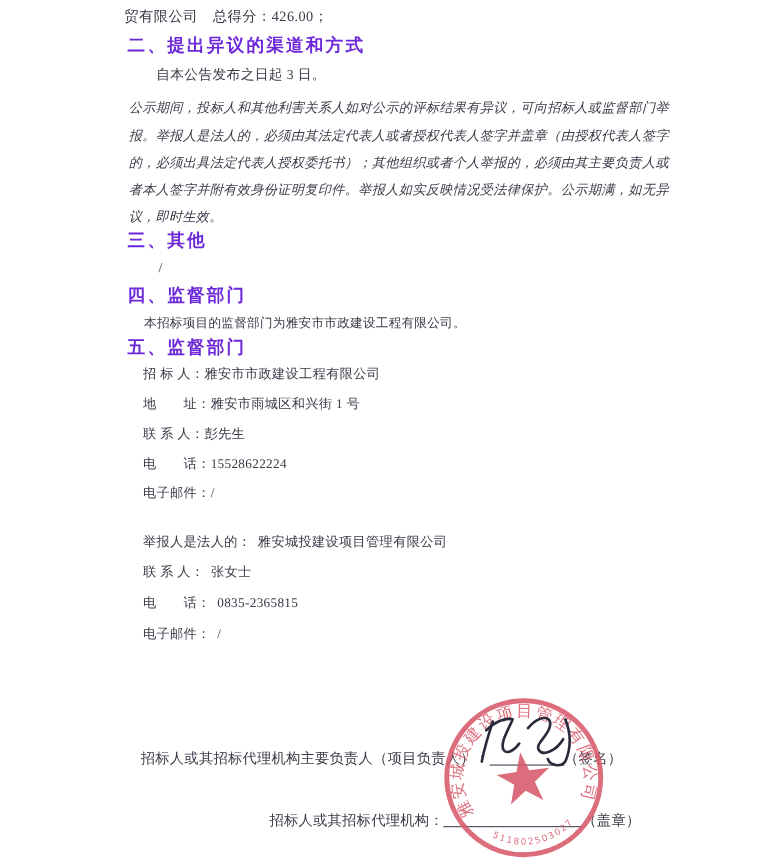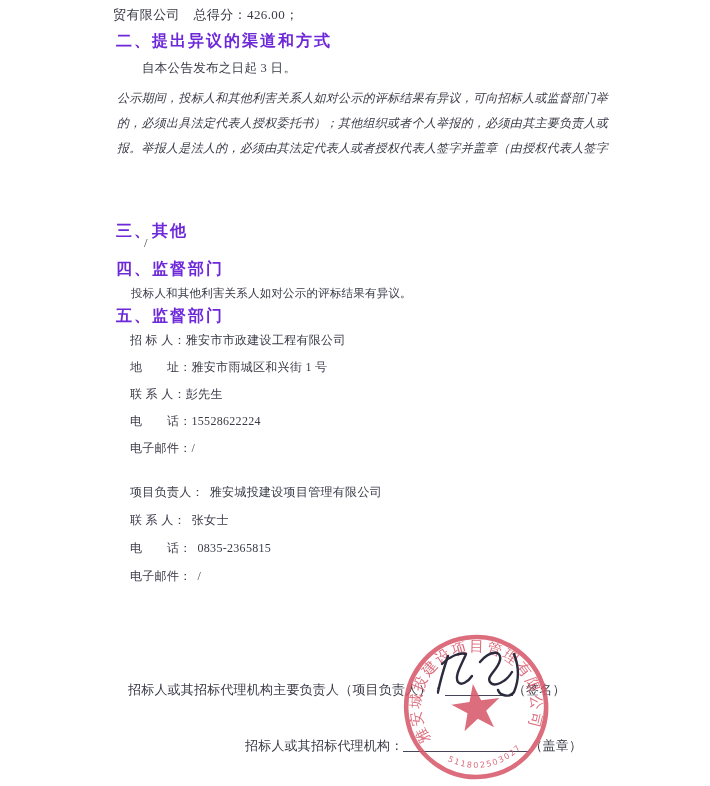--- a/index.html
+++ b/index.html
@@ -13,21 +13,21 @@
   .score-line{top:6px;left:113px;font-size:13px;letter-spacing:.4px;}
   .h-sec{font-weight:bold;color:#6d28d9;font-size:16px;letter-spacing:2px;}
   .h2{top:31px;left:116px;}
   .deadline{top:60px;left:142px;font-size:12.5px;letter-spacing:.3px;}
   .para{
     position:absolute;top:86px;left:117px;width:491px;
     font-size:12px;line-height:24.8px;letter-spacing:.2px;color:#3a3a48;font-style:italic;
   }
   .para .pline{text-align:justify;text-align-last:justify;}
   .para .pline.last{text-align-last:left;}
-  .h3{top:221px;left:116px;}
+  .h3{top:209px;left:116px;}
   .slash{top:236px;left:144px;font-size:12.5px;}
   .h4{top:259px;left:116px;}
   .s4c{top:286px;left:131px;font-size:11.5px;letter-spacing:.2px;}
   .h5{top:306px;left:116px;}
   .contact{position:absolute;left:130px;font-size:12px;letter-spacing:.3px;}
   .c1{top:332px;}
   .c2{top:484px;}
   .c1 .crow{height:27px;line-height:16px;}
   .c2 .crow{height:28px;line-height:16px;}
   .crow .lbl{display:inline-block;}
@@ -46,42 +46,44 @@
 
 <div class="page">
 
   <div class="abs score-line">贸有限公司　总得分：426.00；</div>
 
   <div class="abs h-sec h2">二、提出异议的渠道和方式</div>
   <div class="abs deadline">自本公告发布之日起 3 日。</div>
 
   <div class="para">
     <div class="pline">公示期间，投标人和其他利害关系人如对公示的评标结果有异议，可向招标人或监督部门举</div>
+    <div class="pline">报。举报人是法人的，必须由其法定代表人或者授权代表人签字并盖章（由授权代表人签字</div>
     <div class="pline">的，必须出具法定代表人授权委托书）；其他组织或者个人举报的，必须由其主要负责人或</div>
-    <div class="pline">报。举报人是法人的，必须由其法定代表人或者授权代表人签字并盖章（由授权代表人签字</div>
+    <div class="pline">者本人签字并附有效身份证明复印件。举报人如实反映情况受法律保护。公示期满，如无异</div>
+    <div class="pline last">议，即时生效。</div>
   </div>
 
   <div class="abs h-sec h3">三、其他</div>
   <div class="abs slash">/</div>
 
   <div class="abs h-sec h4">四、监督部门</div>
-  <div class="abs s4c">投标人和其他利害关系人如对公示的评标结果有异议。</div>
+  <div class="abs s4c">本招标项目的监督部门为雅安市市政建设工程有限公司。</div>
 
   <div class="abs h-sec h5">五、监督部门</div>
 
   <div class="contact c1">
     <div class="crow"><span class="lbl">招 标 人：</span><span class="val">雅安市市政建设工程有限公司</span></div>
     <div class="crow"><span class="lbl">地　　址：</span><span class="val">雅安市雨城区和兴街 1 号</span></div>
     <div class="crow"><span class="lbl">联 系 人：</span><span class="val">彭先生</span></div>
     <div class="crow"><span class="lbl">电　　话：</span><span class="val">15528622224</span></div>
     <div class="crow"><span class="lbl">电子邮件：</span><span class="val">/</span></div>
   </div>
 
   <div class="contact c2">
-    <div class="crow"><span class="lbl">项目负责人：</span><span class="val">雅安城投建设项目管理有限公司</span></div>
+    <div class="crow"><span class="lbl">举报人是法人的：</span><span class="val">雅安城投建设项目管理有限公司</span></div>
     <div class="crow"><span class="lbl">联 系 人：</span><span class="val">张女士</span></div>
     <div class="crow"><span class="lbl">电　　话：</span><span class="val">0835-2365815</span></div>
     <div class="crow"><span class="lbl">电子邮件：</span><span class="val">/</span></div>
   </div>
 
   <div class="abs sigrow sig1">
     <span>招标人或其招标代理机构主要负责人（项目负责人）：</span><span class="uline short"></span><span>（签名）</span>
   </div>
 
   <div class="abs sigrow sig2">

